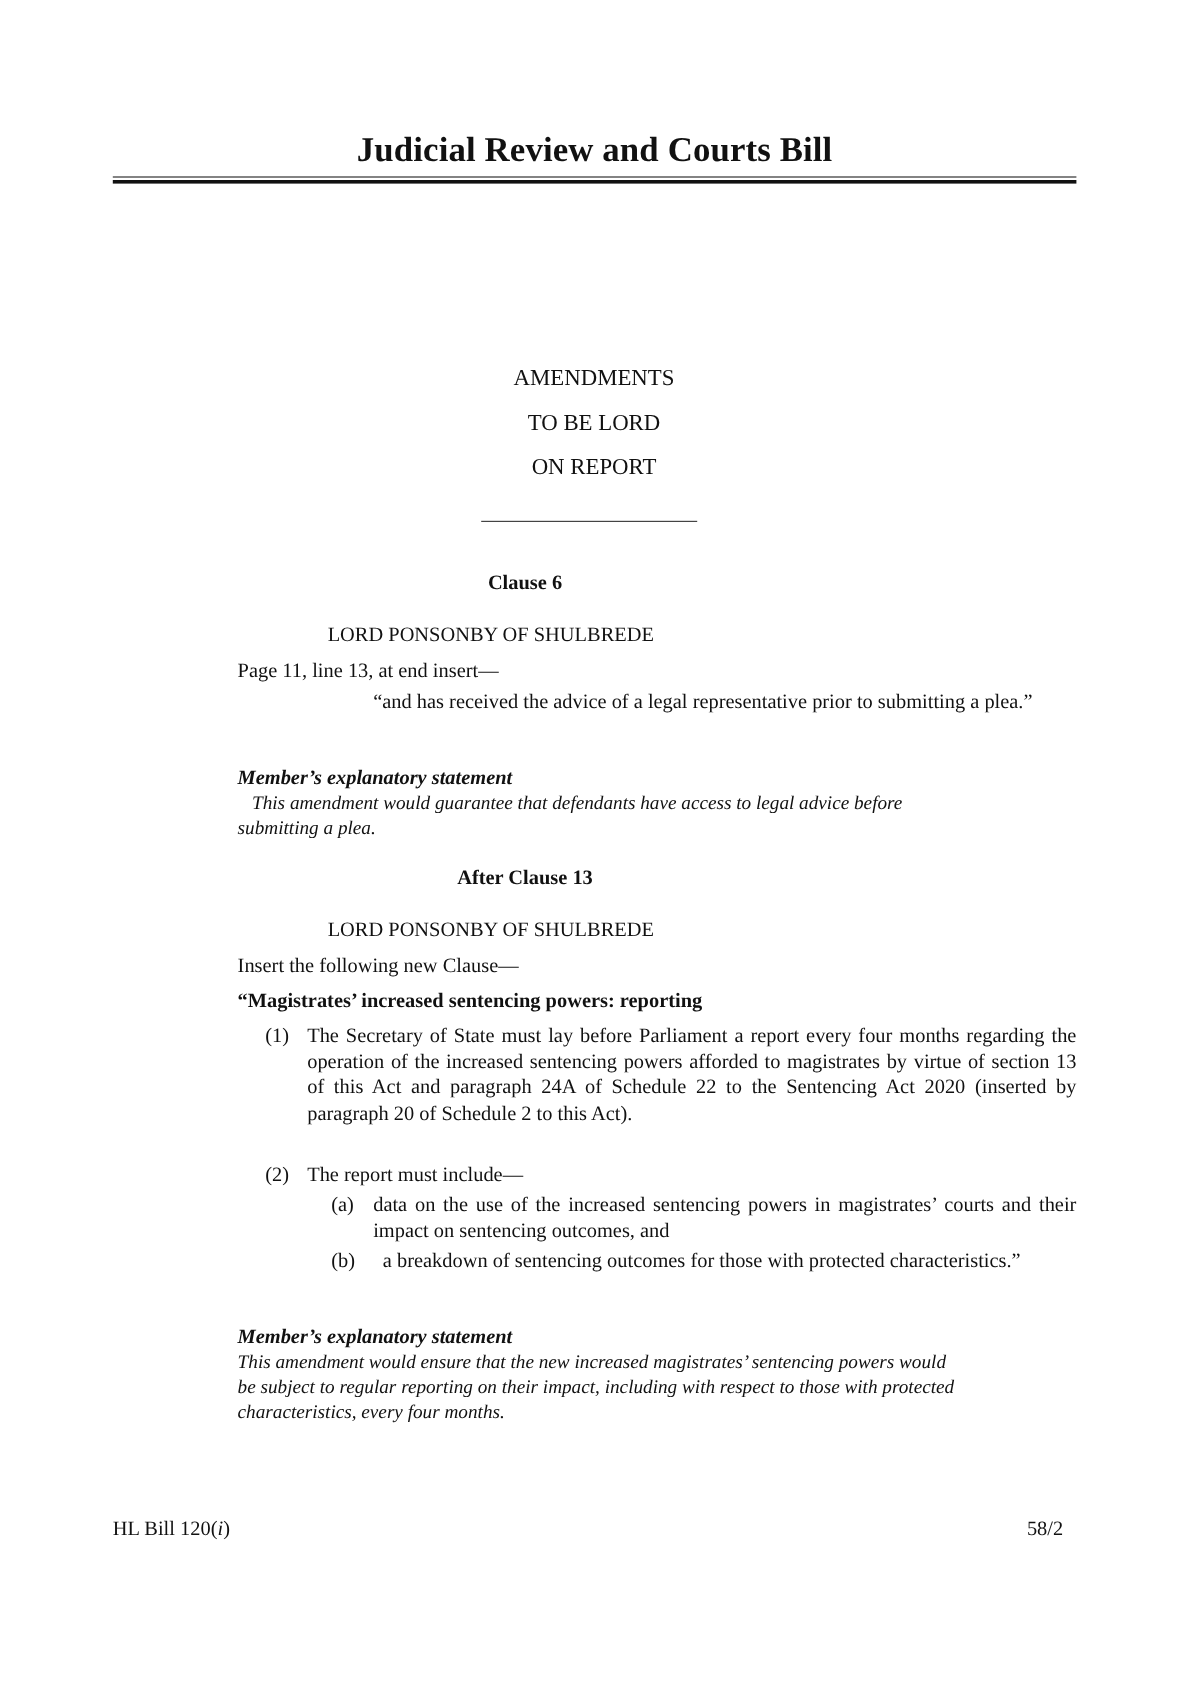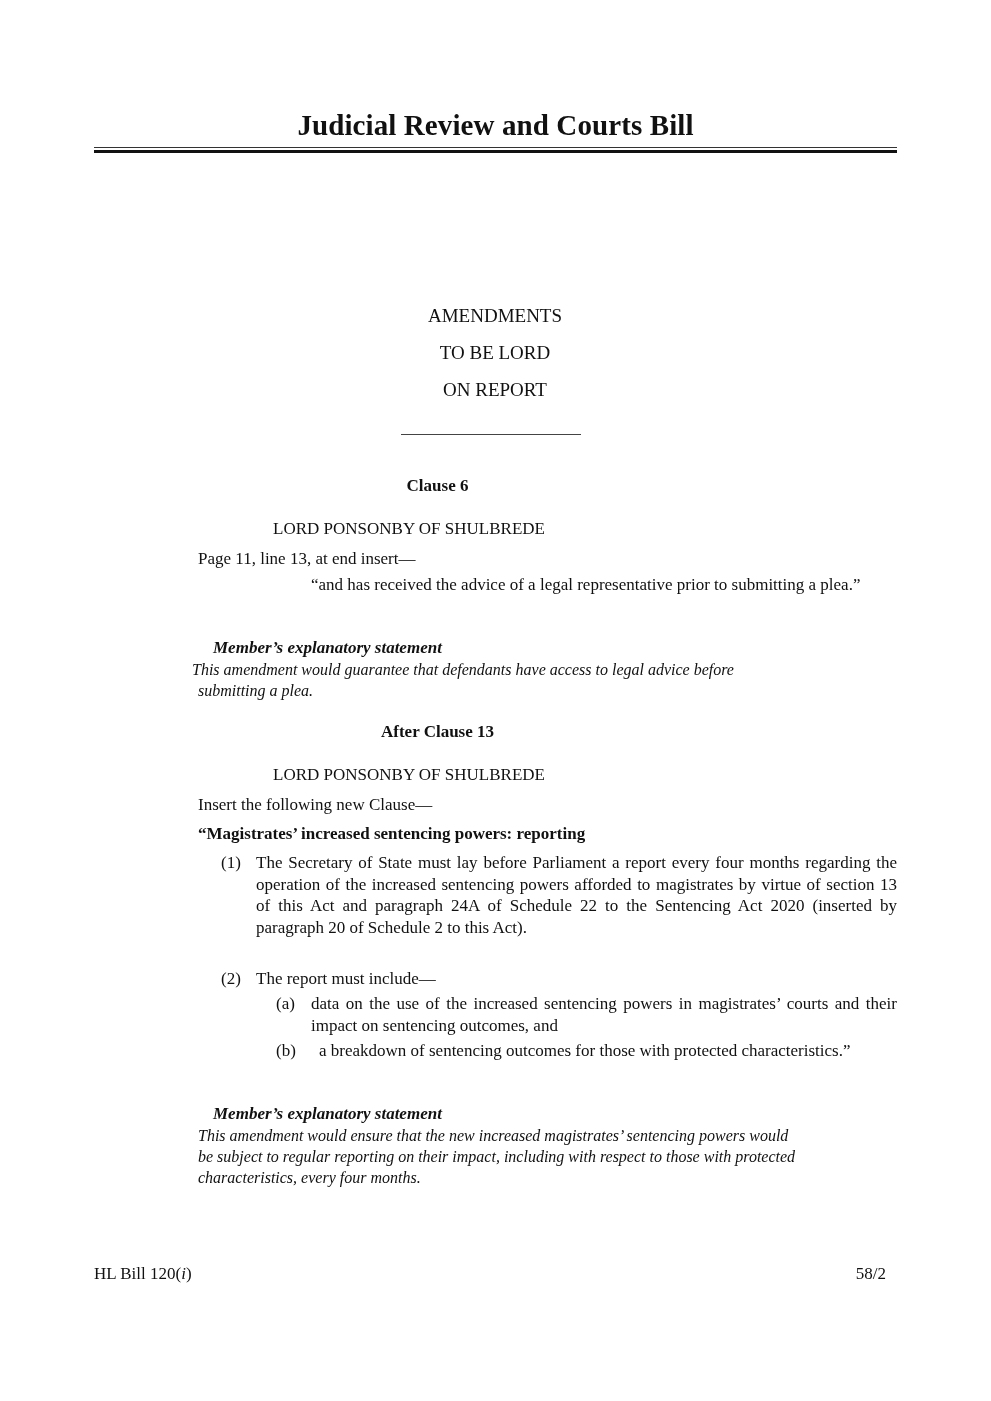--- a/index.html
+++ b/index.html
@@ -17,21 +17,21 @@
   .center-line {
     left: 0; width: 990px; text-align: center; font-size: 19px;
   }
   .short-rule { left: 401px; width: 180px; top: 434px; border-top: 1px solid #444; }
   .clause-head { left: 0; width: 875px; text-align: center; font-size: 17px; font-weight: bold; }
   .member { left: 0; width: 818px; text-align: center; font-size: 17px; }
   .body-text { font-size: 17px; line-height: 21.5px; font-family: Liberation Serif, serif; }
   .justify { text-align: justify; text-align-last: left; }
   .italic { font-style: italic; }
   .bold { font-weight: bold; }
-  .expl-head { font-style: italic; font-weight: bold; font-size: 17px; margin-left: 15px; }
+  .expl-head { font-style: italic; font-weight: bold; font-size: 17px; }
   .expl-body { font-style: italic; font-size: 16px; line-height: 21px; }
   .footer { font-size: 17px; }
 </style>
 </head>
 <body>
 
 <div class="abs title">Judicial Review and Courts Bill</div>
 <div class="abs rule-thin"></div>
 <div class="abs rule-thick"></div>
 
@@ -39,21 +39,21 @@
 <div class="abs center-line" style="top:342px;">TO BE LORD</div>
 <div class="abs center-line" style="top:379px;">ON REPORT</div>
 <div class="abs short-rule"></div>
 
 <div class="abs clause-head" style="top:476px;">Clause 6</div>
 <div class="abs member" style="top:519px;">LORD PONSONBY OF SHULBREDE</div>
 <div class="abs body-text" style="left:198px; top:548px;">Page 11, line 13, at end insert—</div>
 <div class="abs body-text justify" style="left:311px; width:586px; top:574px;">“and has received the advice of a legal representative prior to submitting a plea.”</div>
 
 <div class="abs expl-head" style="left:198px; top:638px;">Member’s explanatory statement</div>
-<div class="abs expl-body" style="left:192px; top:659px;">This amendment would guarantee that defendants have access to legal advice before</div>
+<div class="abs expl-body" style="left:210px; top:659px;">This amendment would guarantee that defendants have access to legal advice before</div>
 <div class="abs expl-body" style="left:198px; top:680px;">submitting a plea.</div>
 
 <div class="abs clause-head" style="top:722px;">After Clause 13</div>
 <div class="abs member" style="top:765px;">LORD PONSONBY OF SHULBREDE</div>
 <div class="abs body-text" style="left:198px; top:794px;">Insert the following new Clause—</div>
 <div class="abs body-text bold" style="left:198px; top:823px;">“Magistrates’ increased sentencing powers: reporting</div>
 
 <div class="abs body-text" style="left:221px; top:852px;">(1)</div>
 <div class="abs body-text justify" style="left:256px; width:641px; top:852px;">The Secretary of State must lay before Parliament a report every four months regarding the operation of the increased sentencing powers afforded to magistrates by virtue of section 13 of this Act and paragraph 24A of Schedule 22 to the Sentencing Act 2020 (inserted by paragraph 20 of Schedule 2 to this Act).</div>
 

